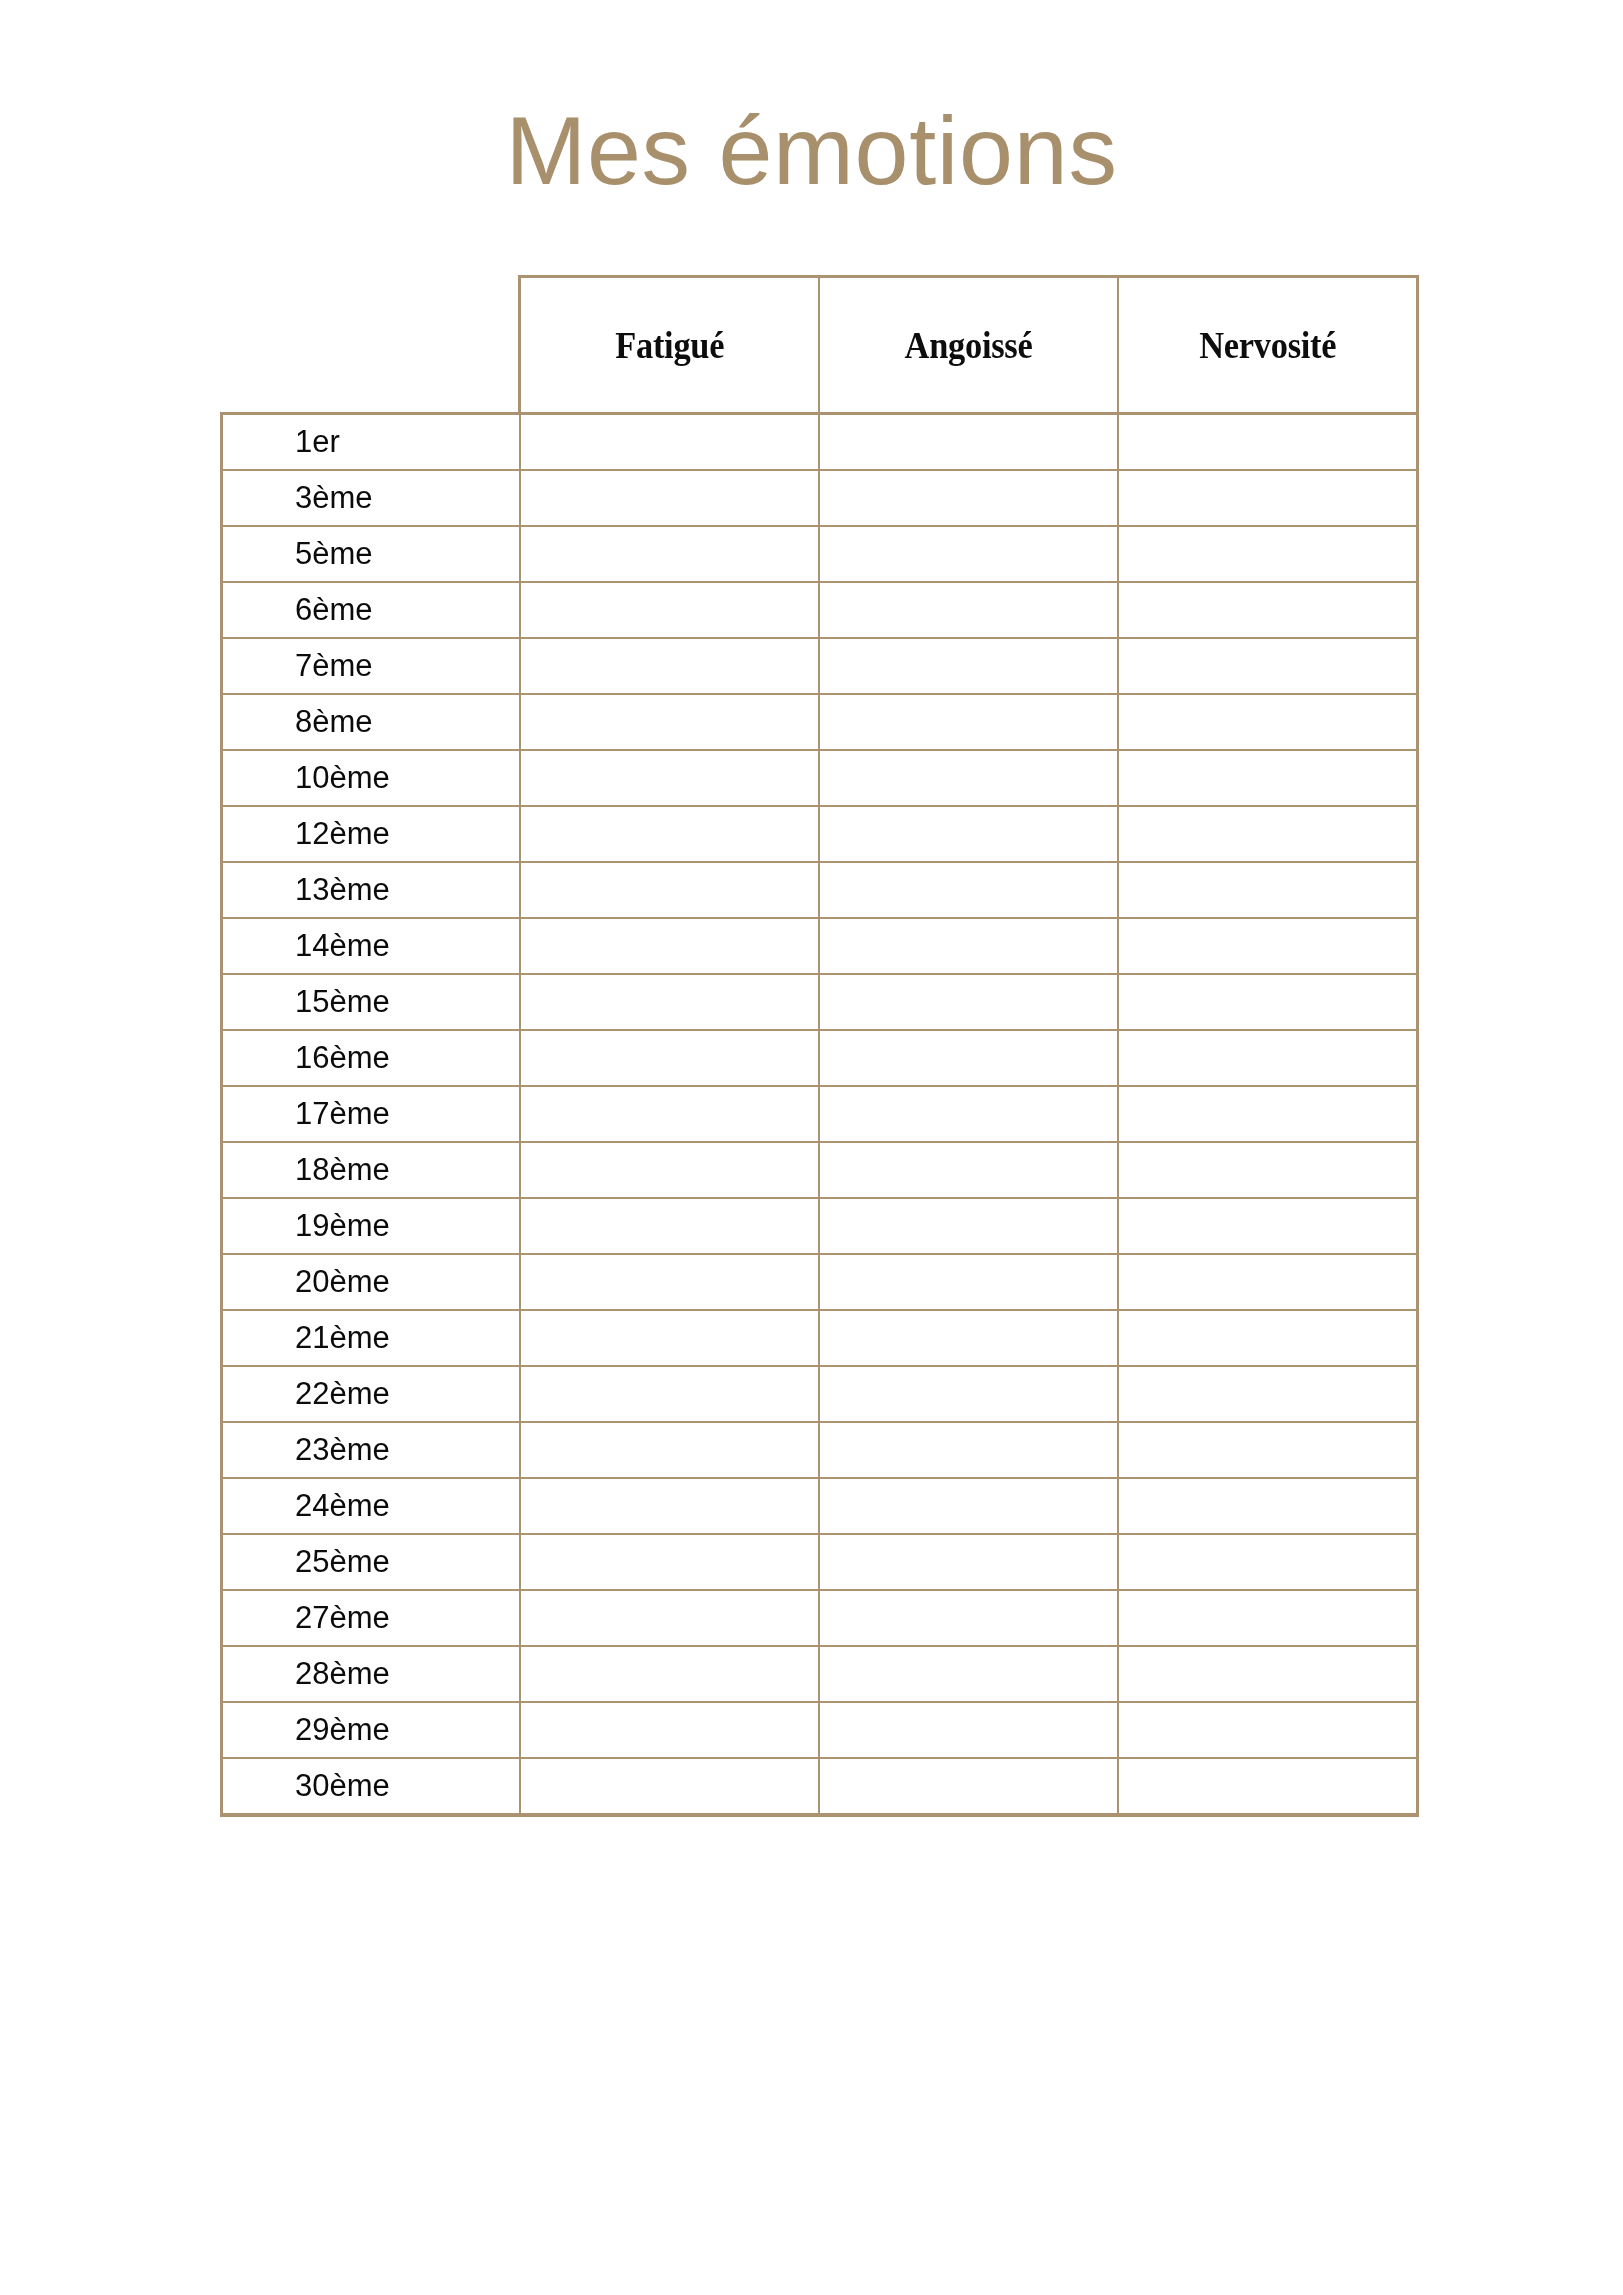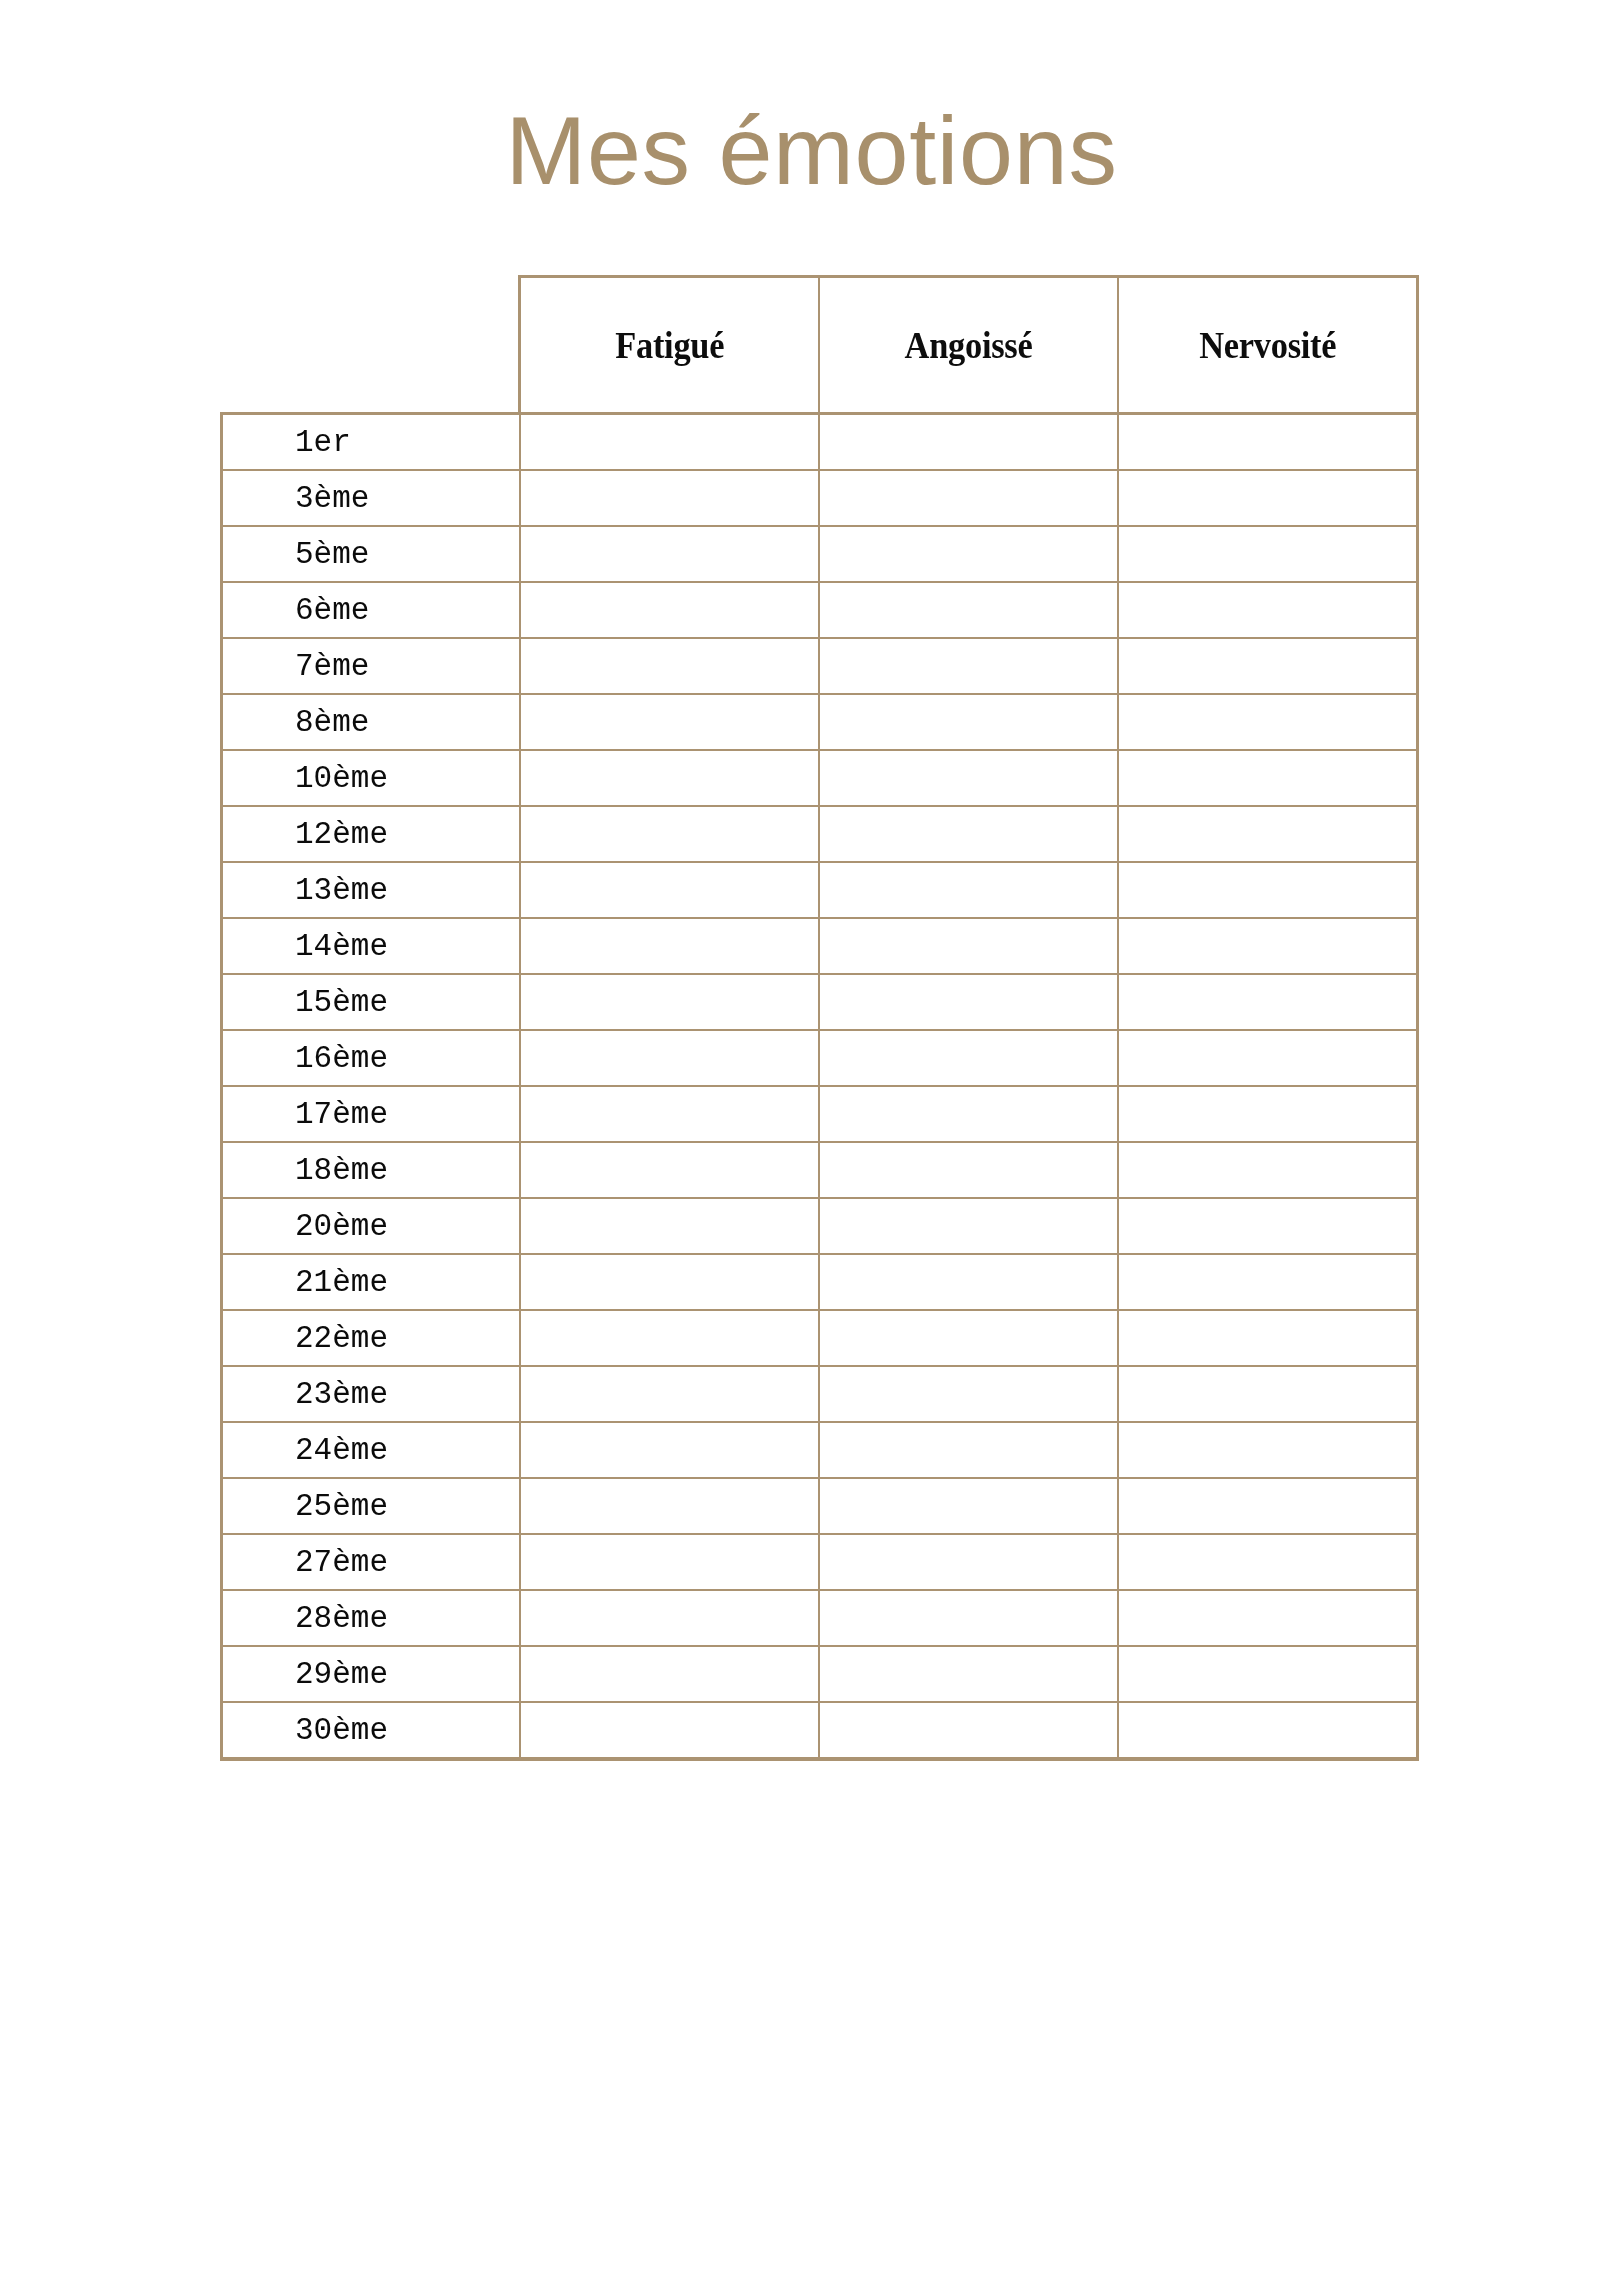--- a/index.html
+++ b/index.html
@@ -79,21 +79,21 @@
 
   
   tbody tr.data-row td {
     border: 2px solid #ab9372;
     padding: 0;
     height: 54px;
   }
   tbody tr.data-row td.label-cell {
     border-left: 3.3px solid #ab9372;
     padding-left: 72px;
-    font-family: Liberation Mono, monospace;
+    font-family: Liberation Sans, sans-serif;
     font-size: 31px;
     color: #0b0b0b;
     text-align: left;
     vertical-align: middle;
     white-space: nowrap;
   }
   tbody tr.data-row td.value-cell {
     background: #ffffff;
   }
   tbody tr.data-row td.value-cell.last-col {
@@ -202,20 +202,26 @@
           <td class="value-cell"></td>
           <td class="value-cell last-col"></td>
         </tr>
         <tr class="data-row">
           <td class="label-cell">18ème</td>
           <td class="value-cell"></td>
           <td class="value-cell"></td>
           <td class="value-cell last-col"></td>
         </tr>
         <tr class="data-row">
+          <td class="label-cell">19ème</td>
+          <td class="value-cell"></td>
+          <td class="value-cell"></td>
+          <td class="value-cell last-col"></td>
+        </tr>
+        <tr class="data-row">
           <td class="label-cell">20ème</td>
           <td class="value-cell"></td>
           <td class="value-cell"></td>
           <td class="value-cell last-col"></td>
         </tr>
         <tr class="data-row">
           <td class="label-cell">21ème</td>
           <td class="value-cell"></td>
           <td class="value-cell"></td>
           <td class="value-cell last-col"></td>

